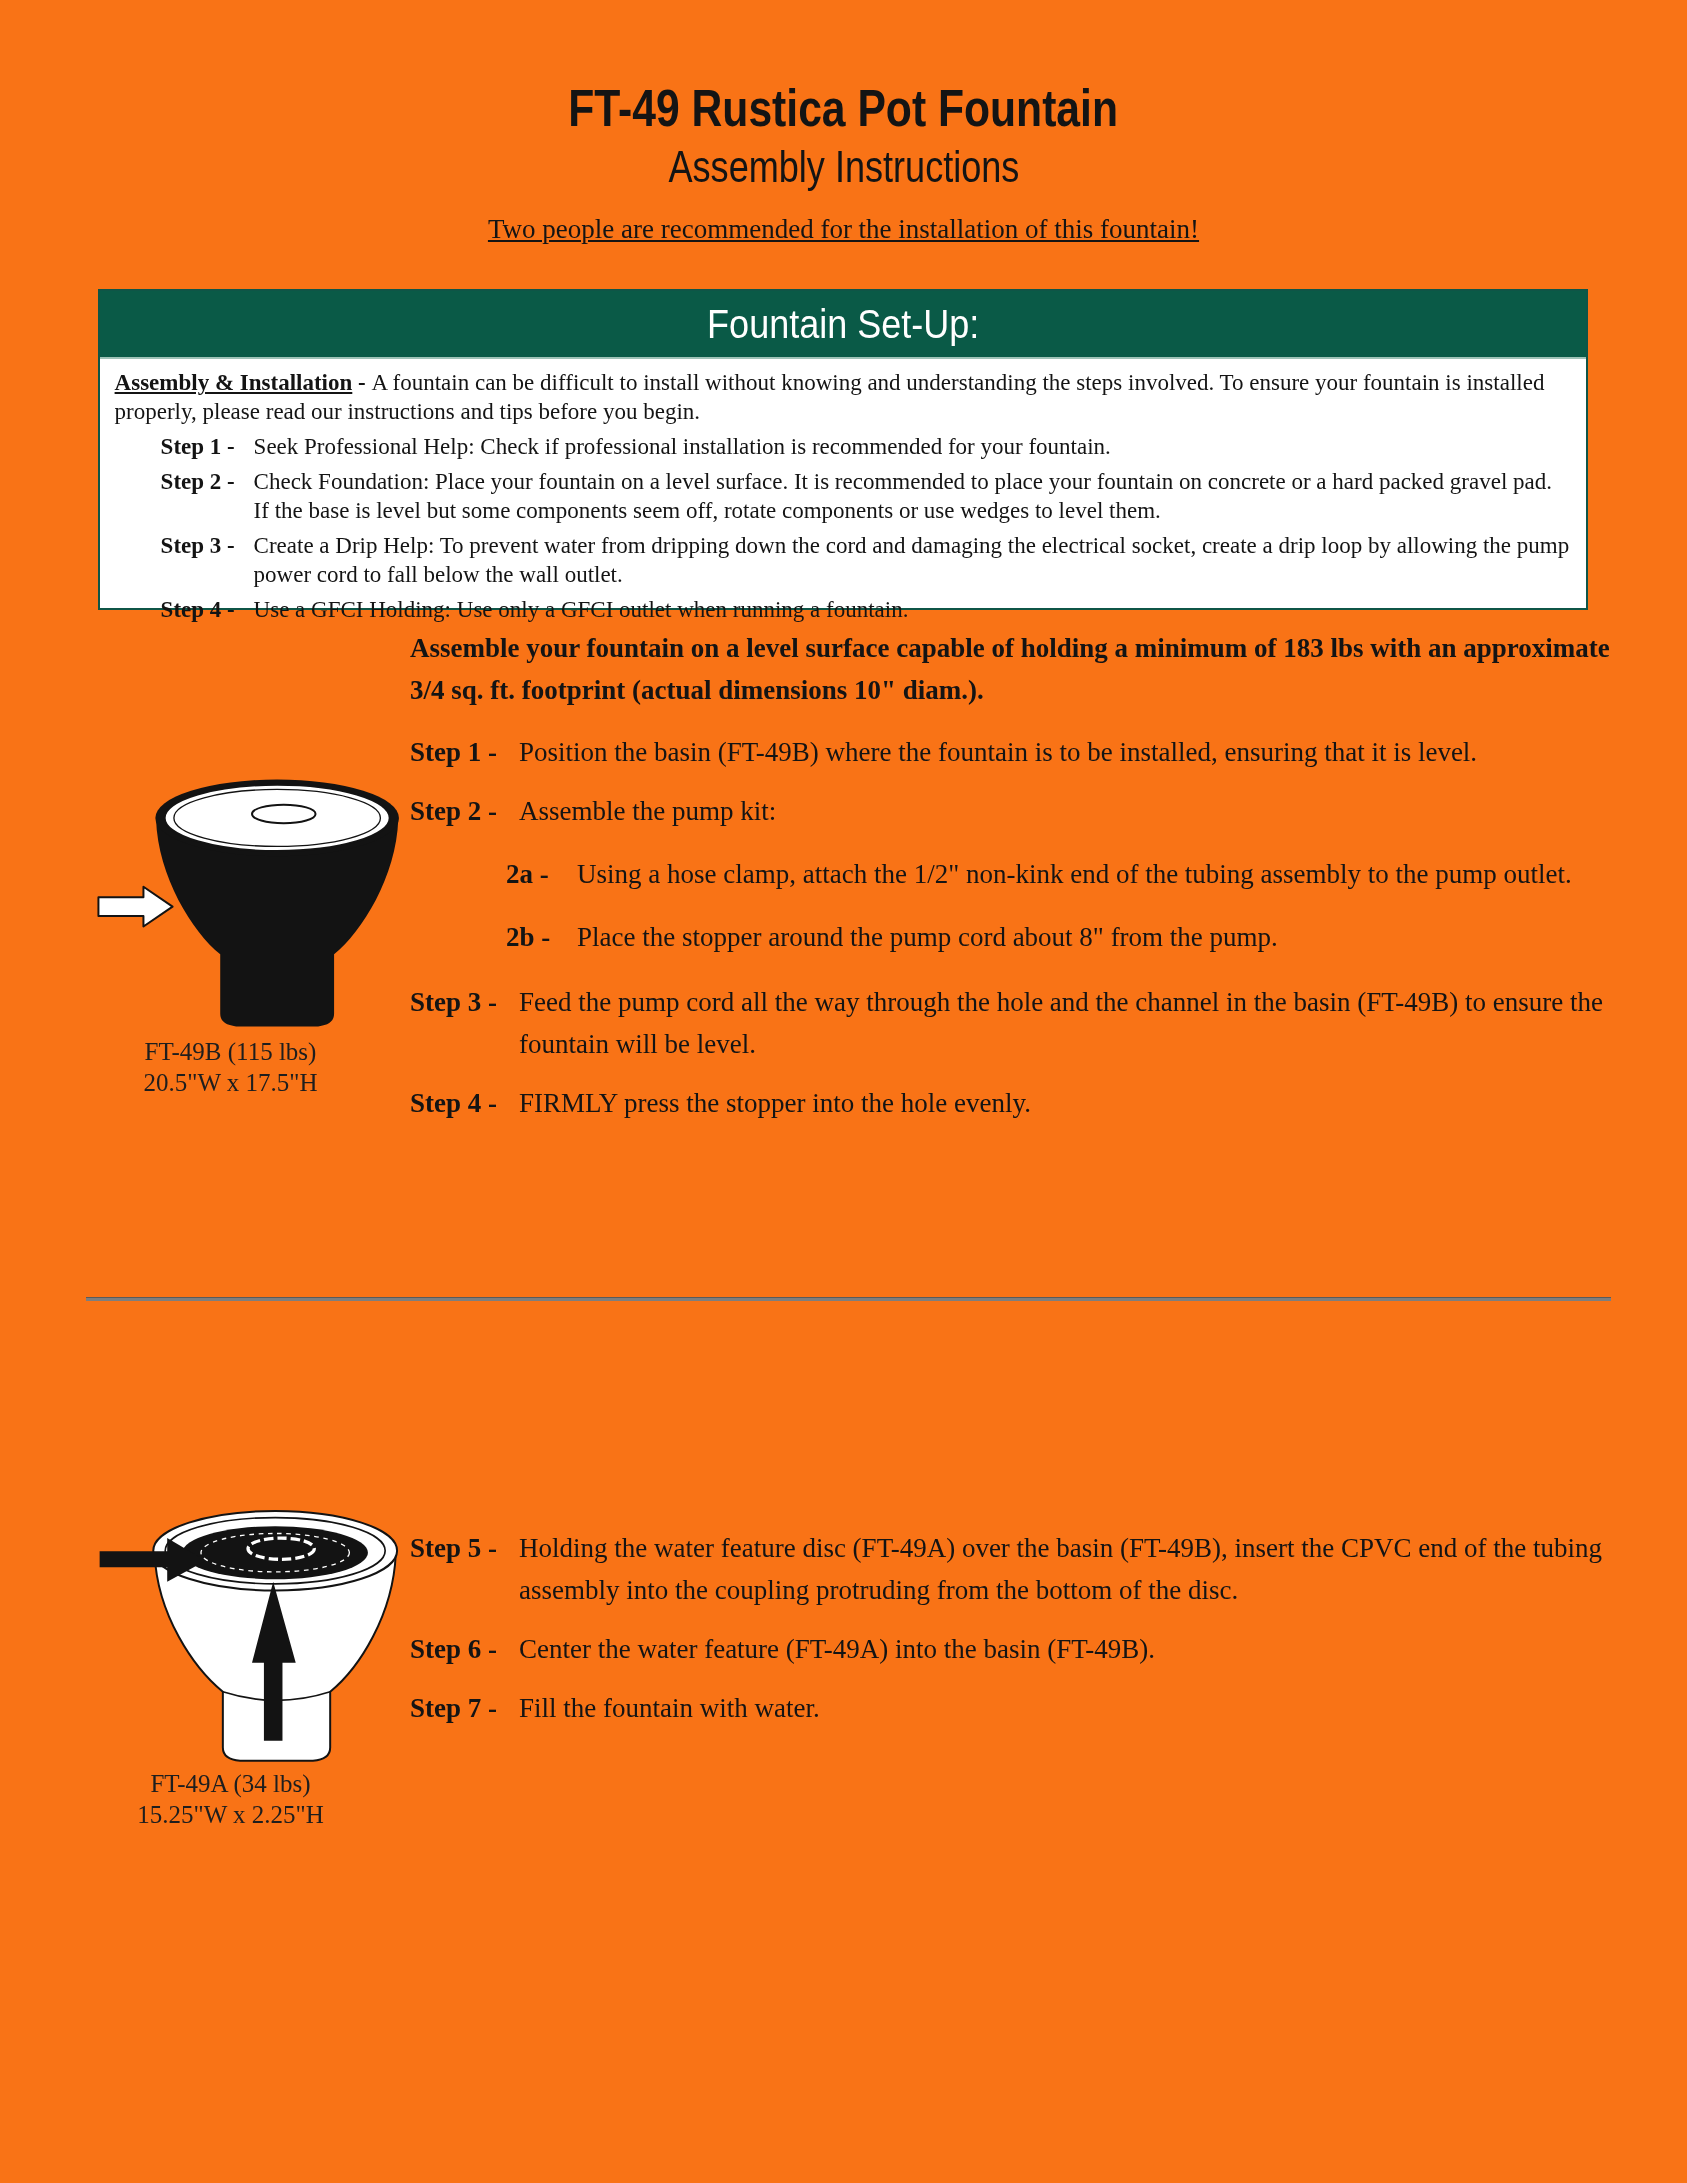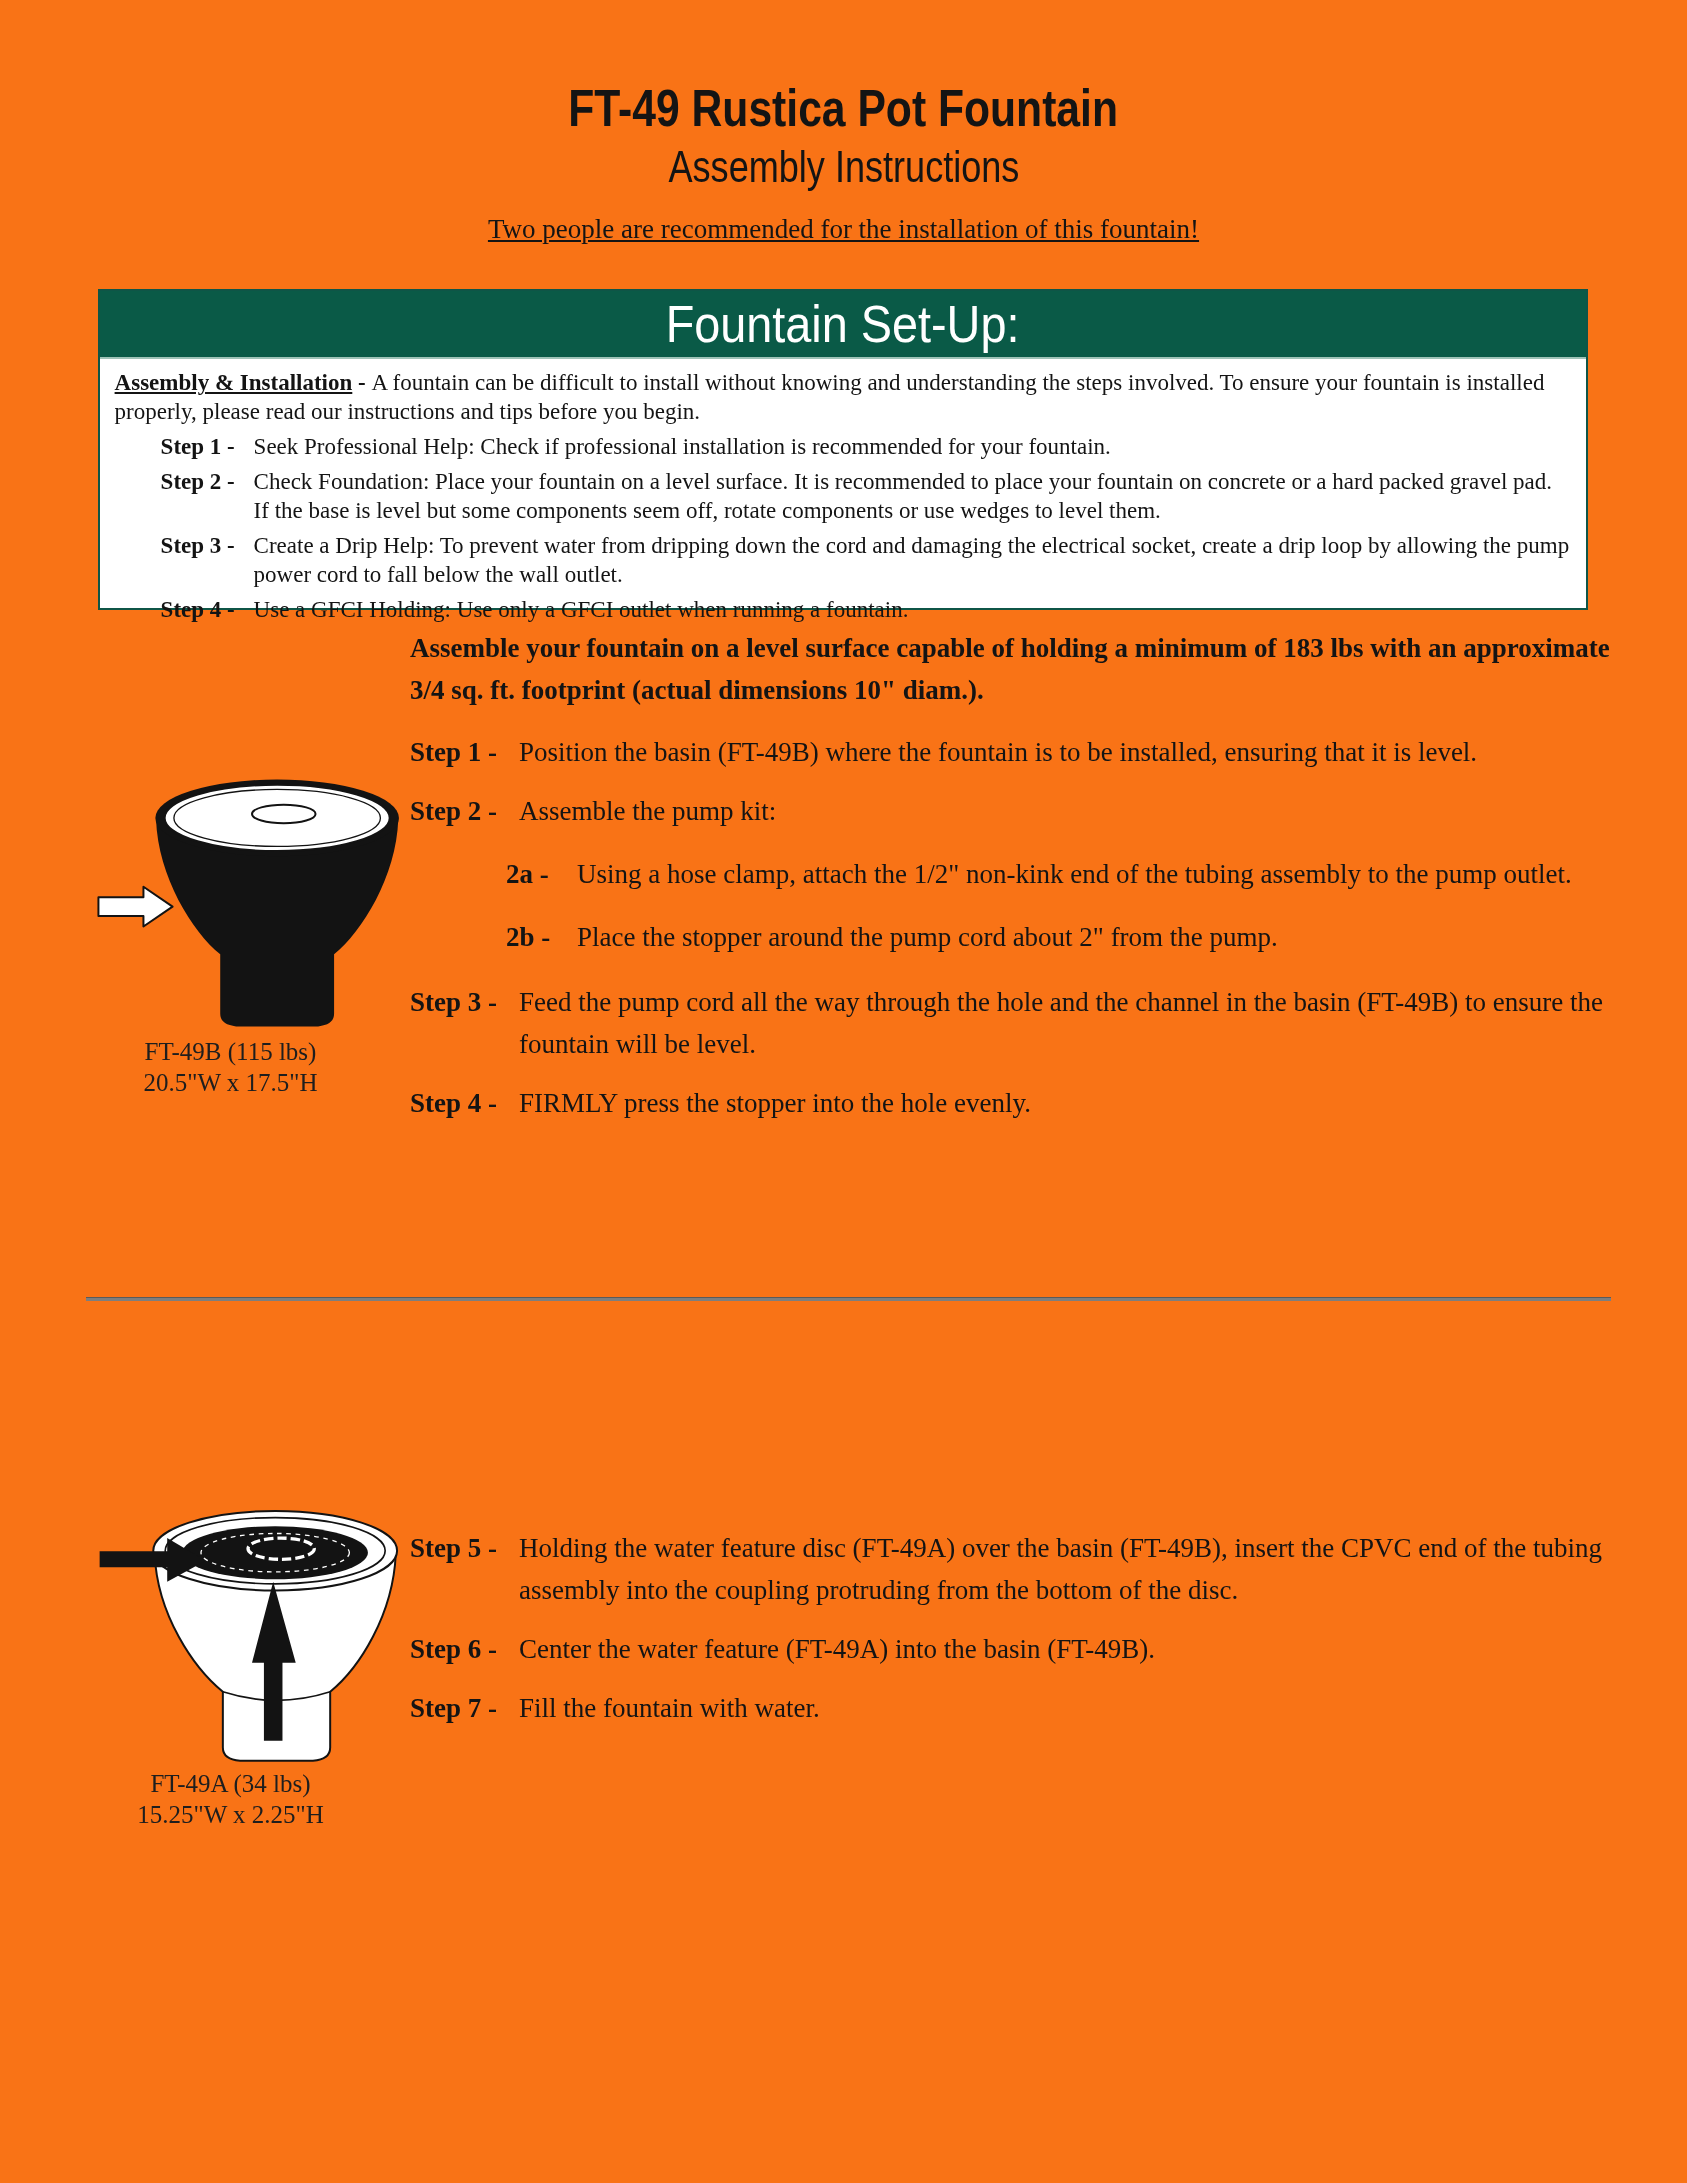--- a/index.html
+++ b/index.html
@@ -18,21 +18,21 @@
   .title-sub{font-family:"Liberation Sans", sans-serif;font-weight:400;font-size:44px;line-height:56px;}
   .title-sub > span{display:inline-block;transform:scaleX(0.82);transform-origin:center;white-space:nowrap;}
   .title-note{margin-top:18.5px;font-size:27px;font-weight:normal;text-decoration:underline;}
   
   .setup-box{
     position:absolute;left:98px;top:289px;width:1490px;height:321px;
     border:2.6px solid #0F5547;background:#ffffff;box-sizing:border-box;
   }
   .setup-header{
     height:66px;background:#0A5A47;color:#ffffff;
-    font-family:"Liberation Sans", sans-serif;font-size:52px;line-height:66px;
+    font-family:"Liberation Sans", sans-serif;font-size:40px;line-height:66px;
     text-align:center;border-bottom:2px solid #9fc3b8;
   }
   .setup-header > span{display:inline-block;transform:scaleX(0.9);transform-origin:center;white-space:nowrap;}
   .setup-content{padding:9.3px 14.6px 0 14.6px;font-size:23px;line-height:29px;}
   .setup-intro-lead{font-weight:bold;text-decoration:underline;}
   .setup-intro-sep{font-weight:bold;}
   .bsteps{margin-left:46px;margin-top:4px;}
   .bstep{display:flex;margin-top:6px;}
   .bstep-label{flex:none;width:93px;font-weight:bold;white-space:nowrap;}
   .bstep-body{flex:1;}
@@ -111,21 +111,21 @@
     <div class="astep">
       <span class="astep-label">Step 2 -</span>
       <span class="astep-text">Assemble the pump kit:</span>
     </div>
     <div class="asub">
       <span class="asub-label">2a -</span>
       <span class="asub-text">Using a hose clamp, attach the 1/2" non-kink end of the tubing assembly to the pump outlet.</span>
     </div>
     <div class="asub">
       <span class="asub-label">2b -</span>
-      <span class="asub-text">Place the stopper around the pump cord about 2" from the pump.</span>
+      <span class="asub-text">Place the stopper around the pump cord about 8" from the pump.</span>
     </div>
     <div class="astep" style="margin-top:22.5px;">
       <span class="astep-label">Step 3 -</span>
       <span class="astep-text">Feed the pump cord all the way through the hole and the channel in the basin (FT-49B) to ensure the fountain will be level.</span>
     </div>
     <div class="astep">
       <span class="astep-label">Step 4 -</span>
       <span class="astep-text">FIRMLY press the stopper into the hole evenly.</span>
     </div>
   </div>

